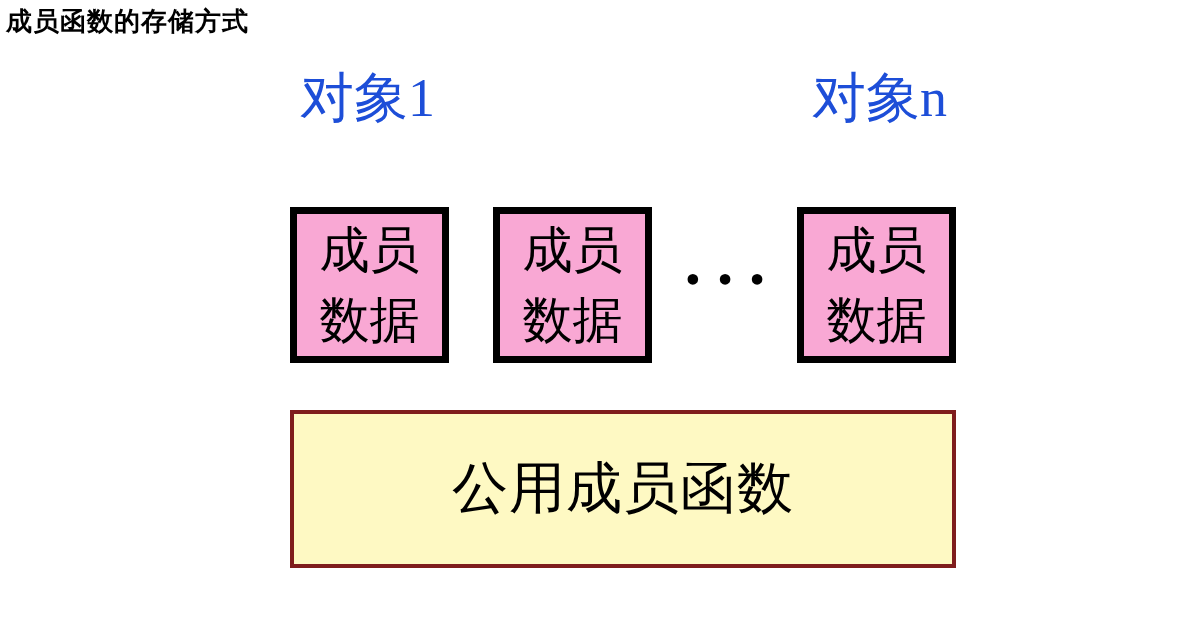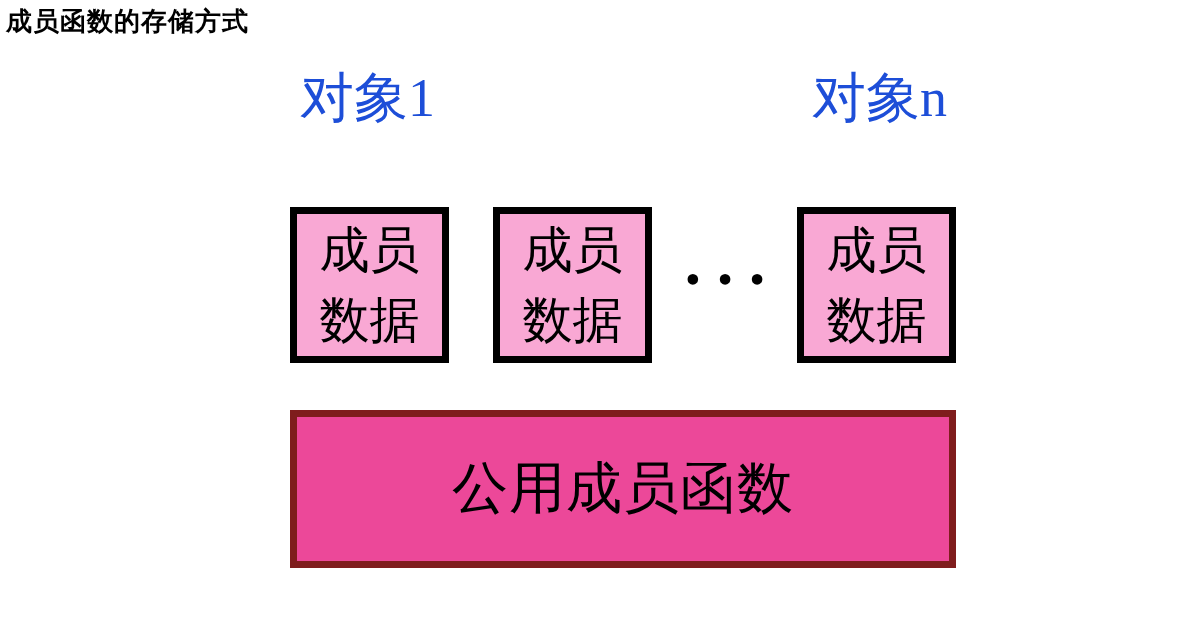--- a/index.html
+++ b/index.html
@@ -80,23 +80,23 @@
     letter-spacing: 13px;
     color: #000000;
     white-space: nowrap;
   }
   .shared-box {
     position: absolute;
     left: 290px;
     top: 410px;
     width: 666px;
     height: 158px;
-    border: 7px solid #7f1d1d;
+    border: 4px solid #7f1d1d;
     box-sizing: border-box;
-    background: #ec4899;
+    background: #fef9c3;
     display: flex;
     align-items: center;
     justify-content: center;
   }
   .shared-box .shared-label {
     font-size: 56px;
     letter-spacing: 1px;
     white-space: nowrap;
     text-align: center;
   }

